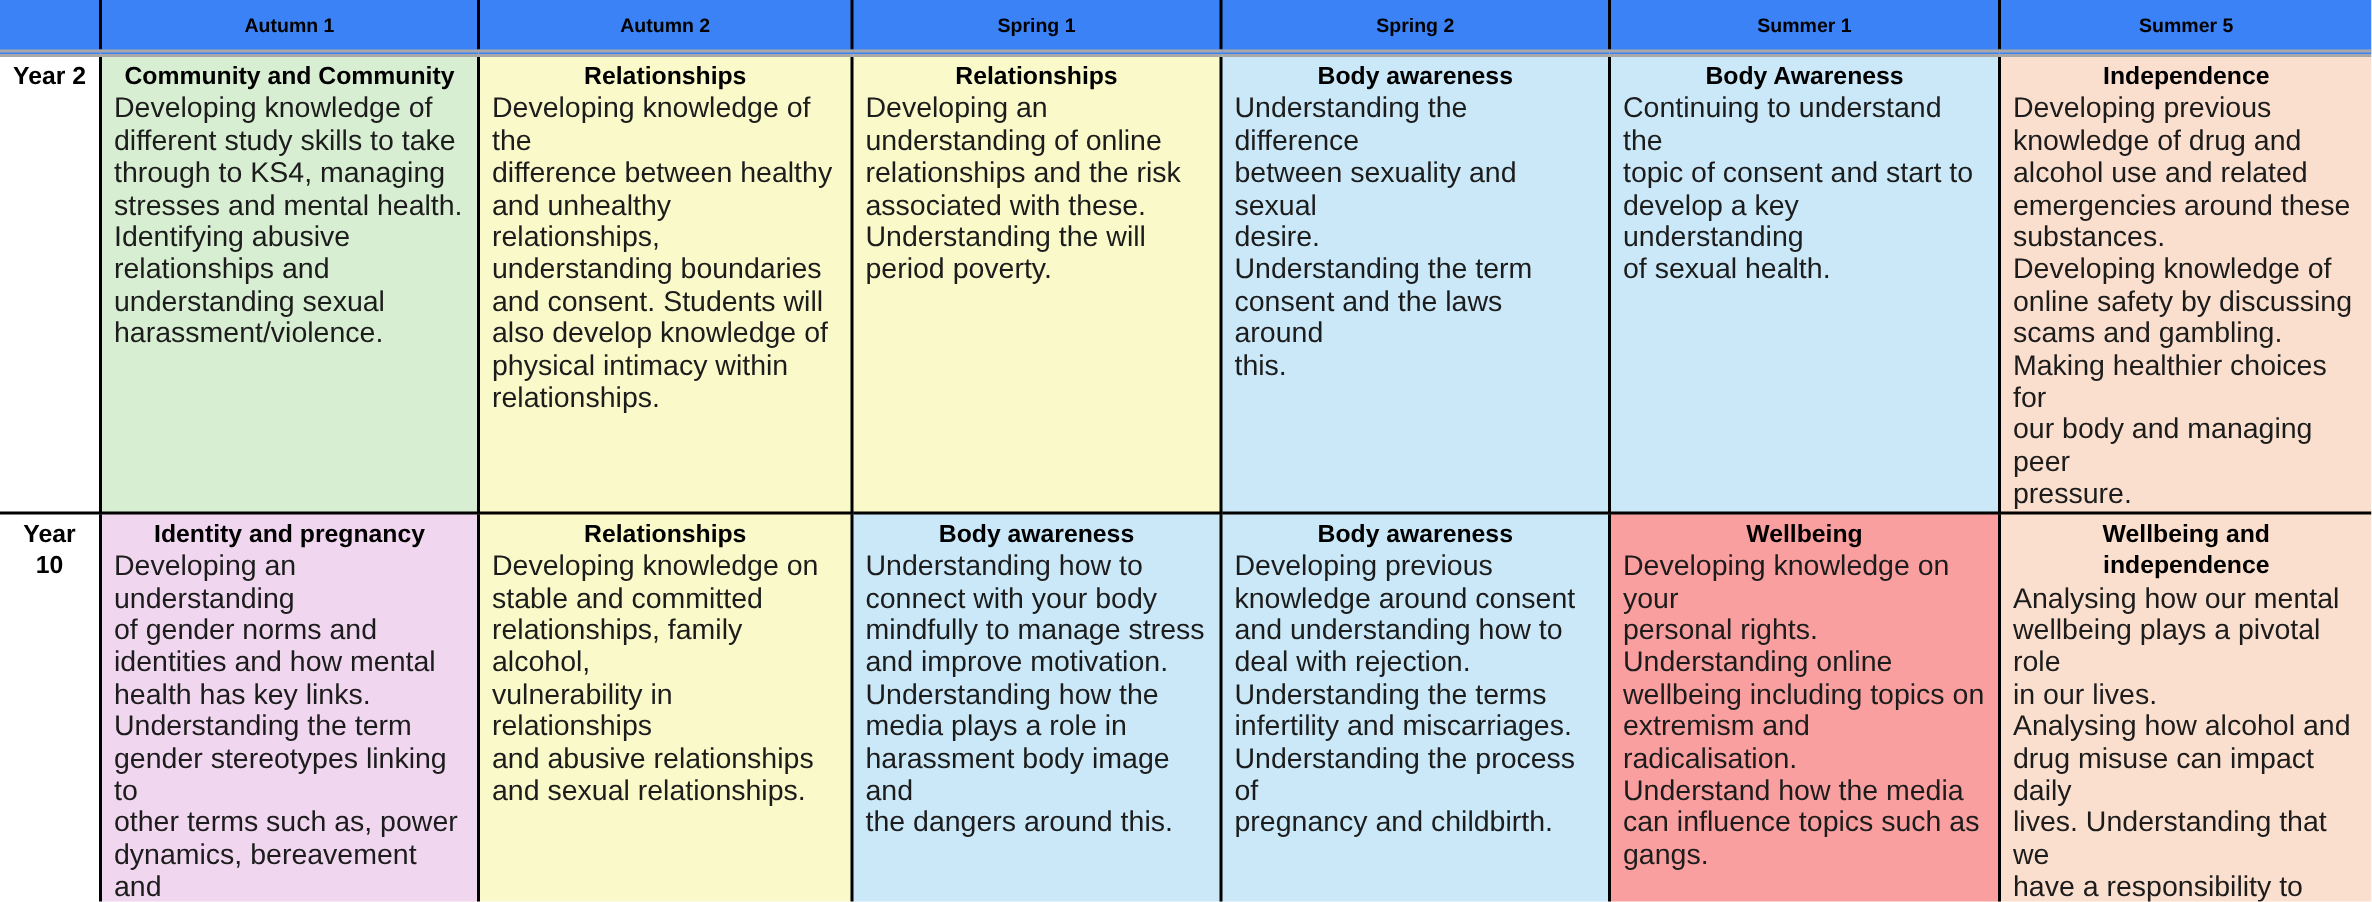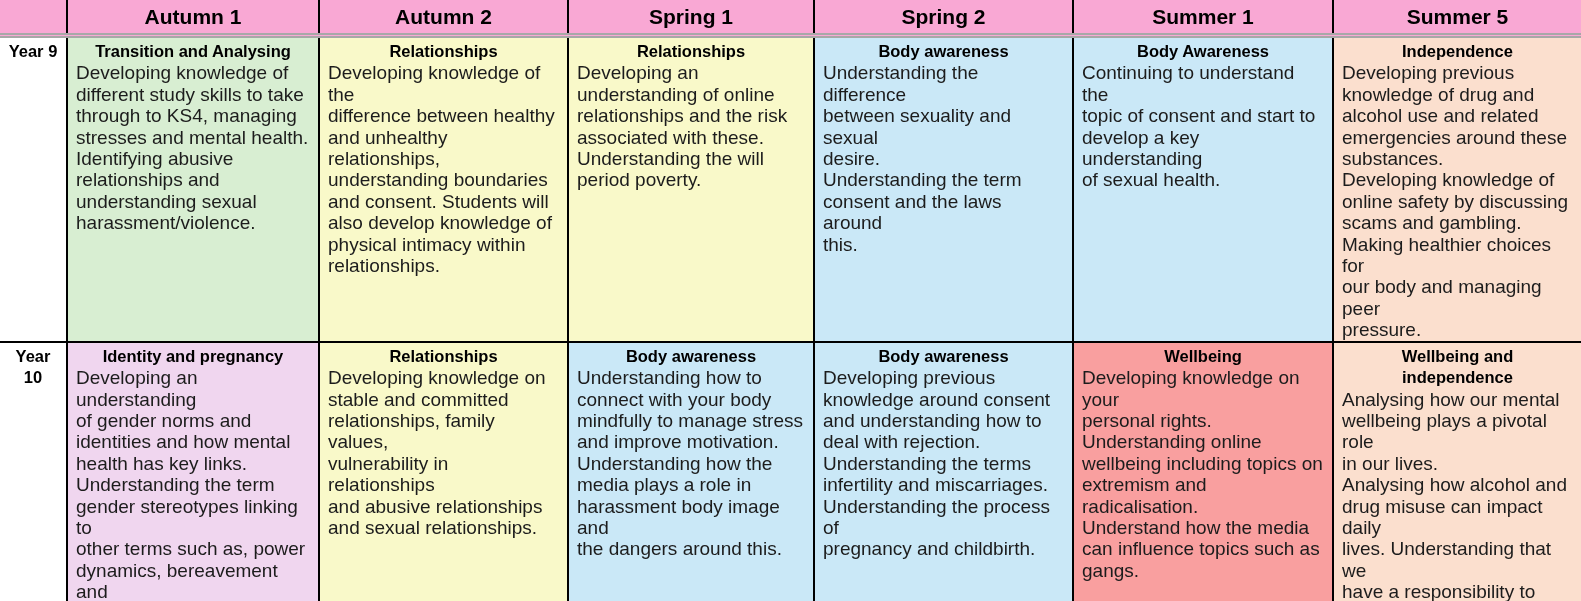--- a/index.html
+++ b/index.html
@@ -14,22 +14,22 @@
   table.curriculum {
     border-collapse: collapse;
     table-layout: fixed;
     width: 1581px;
   }
   th, td { padding: 0; vertical-align: top; }
 
   
   thead th {
     height: 33px;
-    background: #f9a8d4;
-    font-size: 21px;
+    background: #3b82f6;
+    font-size: 13px;
     font-weight: 700;
     color: #000000;
     text-align: center;
     vertical-align: middle;
     border-bottom: 5px double #a8a8a8;
   }
 
   
   thead th:not(:last-child),
   tbody th:not(:last-child),
@@ -93,23 +93,23 @@
       <th>Autumn 1</th>
       <th>Autumn 2</th>
       <th>Spring 1</th>
       <th>Spring 2</th>
       <th>Summer 1</th>
       <th>Summer 5</th>
     </tr>
   </thead>
   <tbody>
     <tr class="row-y9">
-      <th class="year-cell">Year 9</th>
+      <th class="year-cell">Year 2</th>
       <td class="topic-cell" style="background-color: rgb(216, 238, 210);">
-        <div class="cell-title">Transition and Analysing</div>
+        <div class="cell-title">Community and Community</div>
         <div class="cell-body">Developing knowledge of
 different study skills to take
 through to KS4, managing
 stresses and mental health.
 Identifying abusive
 relationships and
 understanding sexual
 harassment/violence.</div>
       </td>
       <td class="topic-cell" style="background-color: rgb(249, 249, 201);">
@@ -175,21 +175,21 @@
 Understanding the term
 gender stereotypes linking to
 other terms such as, power
 dynamics, bereavement and
 grief.</div>
       </td>
       <td class="topic-cell" style="background-color: rgb(249, 249, 201);">
         <div class="cell-title">Relationships</div>
         <div class="cell-body">Developing knowledge on
 stable and committed
-relationships, family values,
+relationships, family alcohol,
 vulnerability in relationships
 and abusive relationships
 and sexual relationships.</div>
       </td>
       <td class="topic-cell" style="background-color: rgb(202, 232, 247);">
         <div class="cell-title">Body awareness</div>
         <div class="cell-body">Understanding how to
 connect with your body
 mindfully to manage stress
 and improve motivation.

